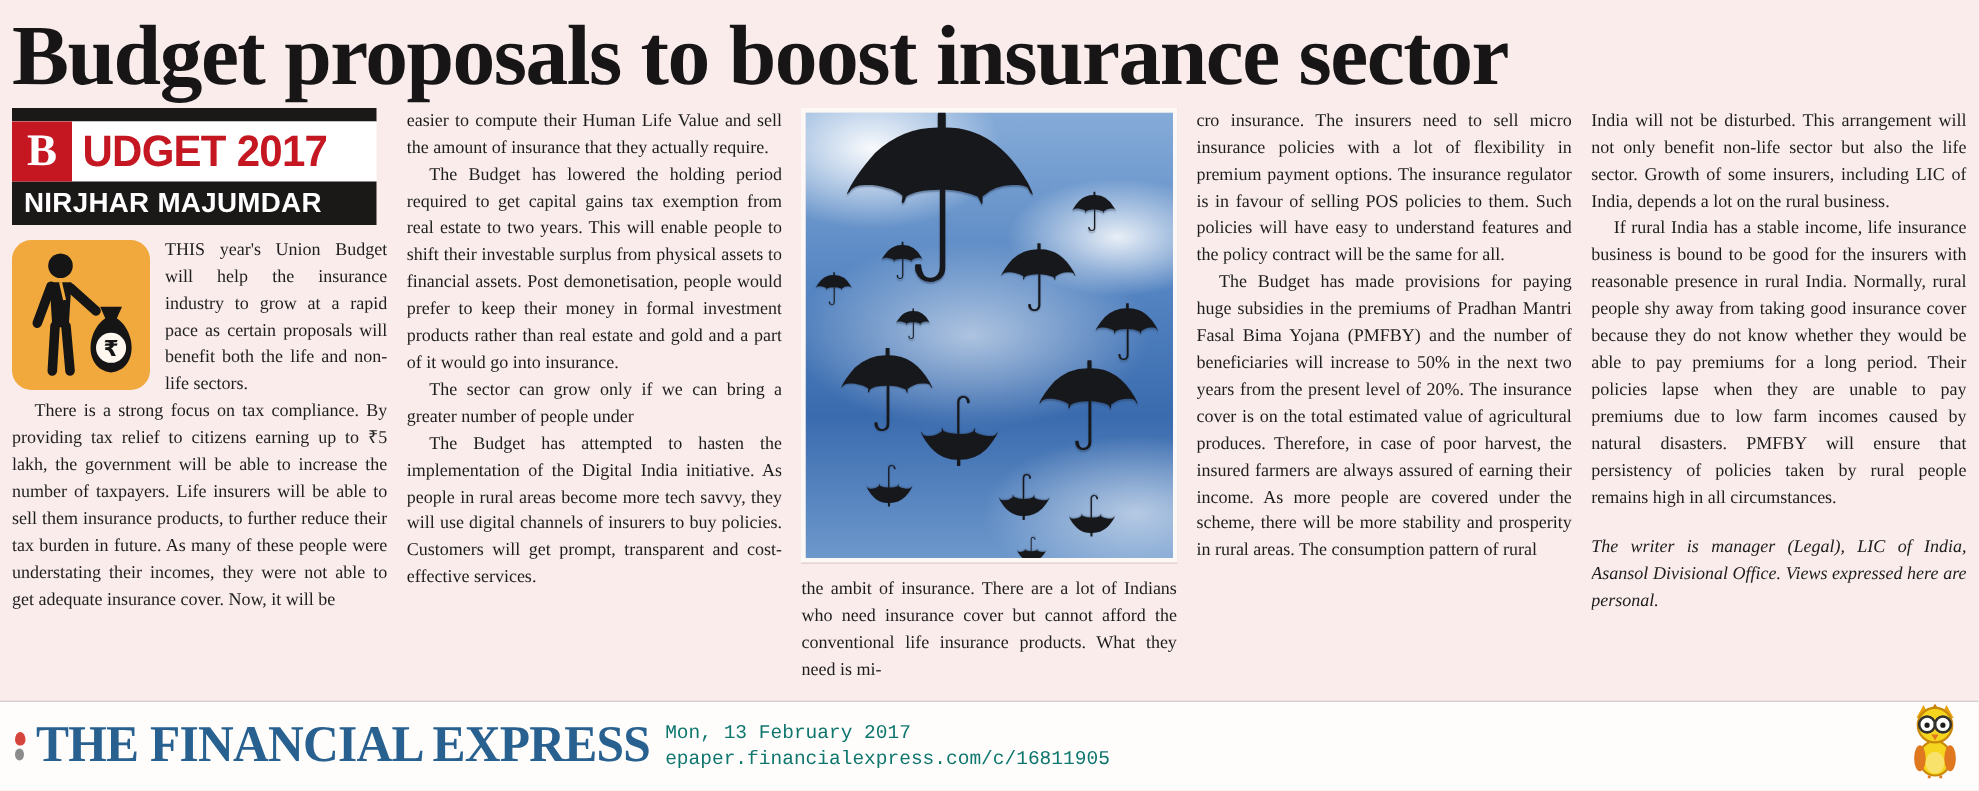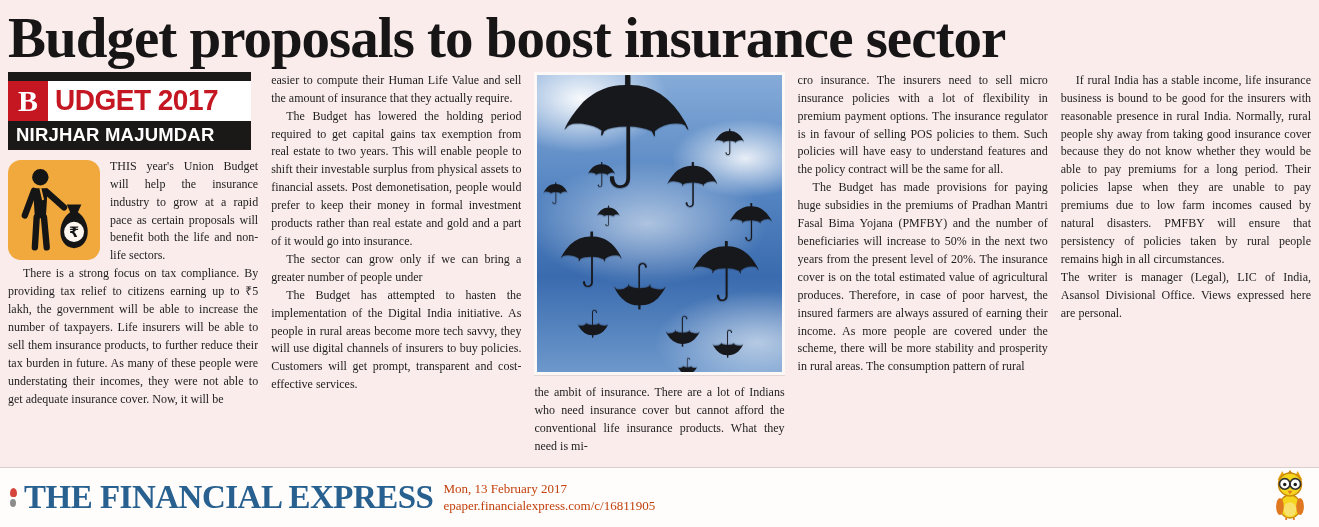--- a/index.html
+++ b/index.html
@@ -42,32 +42,32 @@
              radial-gradient(ellipse 55% 28% at 18% 8%,  rgba(255,255,255,.95), rgba(255,255,255,0) 65%),
              radial-gradient(ellipse 50% 22% at 85% 28%, rgba(255,255,255,.85), rgba(255,255,255,0) 60%),
              radial-gradient(ellipse 70% 30% at 45% 50%, rgba(255,255,255,.55), rgba(255,255,255,0) 70%),
              radial-gradient(ellipse 60% 25% at 90% 90%, rgba(255,255,255,.55), rgba(255,255,255,0) 70%),
              linear-gradient(180deg,#85abd8 0%,#5484c1 40%,#3a6bae 68%,#6d98cc 100%); }
   .um { position:absolute; font-family:"DejaVu Sans", sans-serif; color:#17181c;
         line-height:1; text-shadow:0 1px 1px rgba(40,60,90,.45); }
   .um.flip { transform:rotate(180deg); }
 
   
-  .signature { font-size:15.2px; line-height:19px; }
+  .signature { font-style:italic; margin-top:16px; font-size:15.2px; line-height:19px; }
 
   
   .footer { position:absolute; left:0; bottom:0; width:100%; height:60px; background:#fefdfc;
             border-top:1px solid #d8cfcd; display:flex; align-items:center; padding:0 6px; }
   .fe-dots { display:flex; flex-direction:column; align-items:center; justify-content:center;
              width:14px; margin-right:4px; gap:2px; }
   .fe-dot-red  { width:7px; height:9px; background:#d5453c; border-radius:50% 50% 50% 50%/60% 60% 40% 40%; }
   .fe-dot-gray { width:6px; height:8px; background:#8c8c8c; border-radius:50%; }
   .fe-logo { color:#28618f; font-family:"Liberation Serif", serif; font-weight:700;
              font-size:33px; letter-spacing:-0.5px; white-space:nowrap; transform:scaleY(1.04); }
-  .fe-meta { font-family:Liberation Serif, serif; font-size:13px; color:#c2410c;
+  .fe-meta { font-family:Liberation Mono, monospace; font-size:13px; color:#0f766e;
              line-height:1.3; margin-left:10px; }
   .owl { position:absolute; right:6px; bottom:3px; }
 </style>
 </head>
 <body>
 
 <h1 class="headline">Budget proposals to boost insurance sector</h1>
 
 <div class="content">
 
@@ -125,20 +125,21 @@
     </div>
     <p>the ambit of insurance. There are a lot of Indians who need insurance cover but cannot afford the conventional life insurance products. What they need is mi-</p>
   </div>
 
   <div class="col">
     <p>cro insurance. The insurers need to sell micro insurance policies with a lot of flexibility in premium payment options. The insurance regulator is in favour of selling POS policies to them. Such policies will have easy to understand features and the policy contract will be the same for all.</p>
     <p class="indent">The Budget has made provisions for paying huge subsidies in the premiums of Pradhan Mantri Fasal Bima Yojana (PMFBY) and the number of beneficiaries will increase to 50% in the next two years from the present level of 20%. The insurance cover is on the total estimated value of agricultural produces. Therefore, in case of poor harvest, the insured farmers are always assured of earning their income. As more people are covered under the scheme, there will be more stability and prosperity in rural areas. The consumption pattern of rural</p>
   </div>
 
   <div class="col">
+    <p>India will not be disturbed. This arrangement will not only benefit non-life sector but also the life sector. Growth of some insurers, including LIC of India, depends a lot on the rural business.</p>
     <p class="indent">If rural India has a stable income, life insurance business is bound to be good for the insurers with reasonable presence in rural India. Normally, rural people shy away from taking good insurance cover because they do not know whether they would be able to pay premiums for a long period. Their policies lapse when they are unable to pay premiums due to low farm incomes caused by natural disasters. PMFBY will ensure that persistency of policies taken by rural people remains high in all circumstances.</p>
     <p class="signature">The writer is manager (Legal), LIC of India, Asansol Divisional Office. Views expressed here are personal.</p>
   </div>
 
 </div>
 
 <div class="footer">
   <div class="fe-dots">
     <div class="fe-dot-red"></div>
     <div class="fe-dot-gray"></div>

